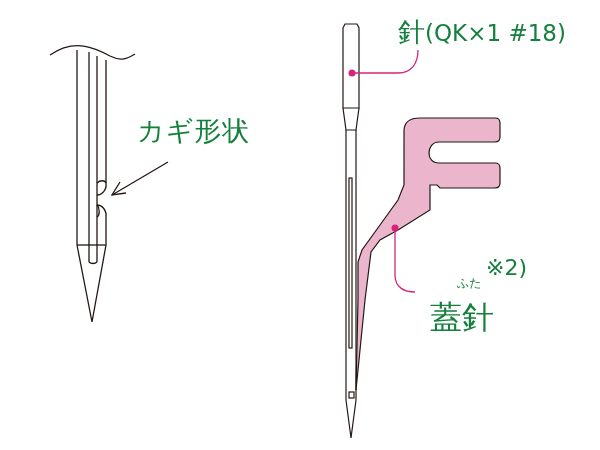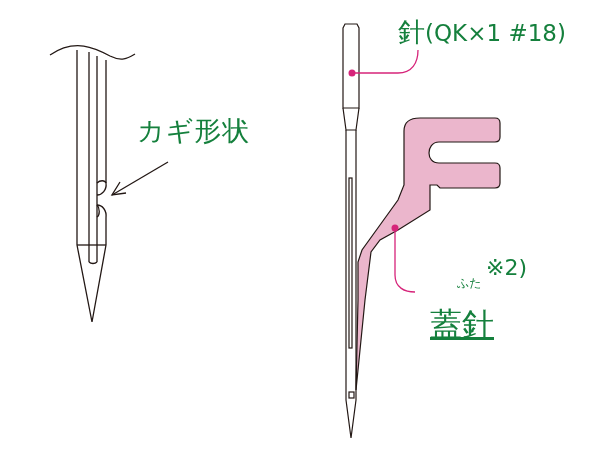--- a/index.html
+++ b/index.html
@@ -4,21 +4,21 @@
 <style>
   html, body { margin:0; padding:0; background:#ffffff; }
   body { width:600px; height:450px; position:relative; overflow:hidden; font-family:"DejaVu Sans", sans-serif; }
   svg { position:absolute; left:0; top:0; }
   .lbl { position:absolute; color:#15803d; white-space:nowrap; }
   #lbl-hook { left:137px; top:113px; font-size:27px; font-weight:400; letter-spacing:1px; }
   #lbl-needle { left:398px; top:14px; font-size:23px; }
   #lbl-needle .kanji { font-size:27px; }
   #lbl-ruby { left:432px; top:275px; font-size:12px;margin-left:25px; }
   #lbl-note { left:486px; top:255px; font-size:22px; }
-  #lbl-latch { left:430px; top:303px; font-size:32px; font-weight:200;text-decoration:underline; }
+  #lbl-latch { left:430px; top:296px; font-size:32px; font-weight:200; }
 </style>
 </head>
 <body>
 
 <svg width="600" height="450" viewBox="0 0 600 450">
 
   <g fill="none" stroke="#231815" stroke-width="1.3">
     <path d="M50 55 C 75 38, 95 48, 110 56 C 122 62, 128 58, 135 54"></path>
     <line x1="77" y1="50" x2="77" y2="245"></line>
     <line x1="89" y1="52" x2="89" y2="262"></line>

